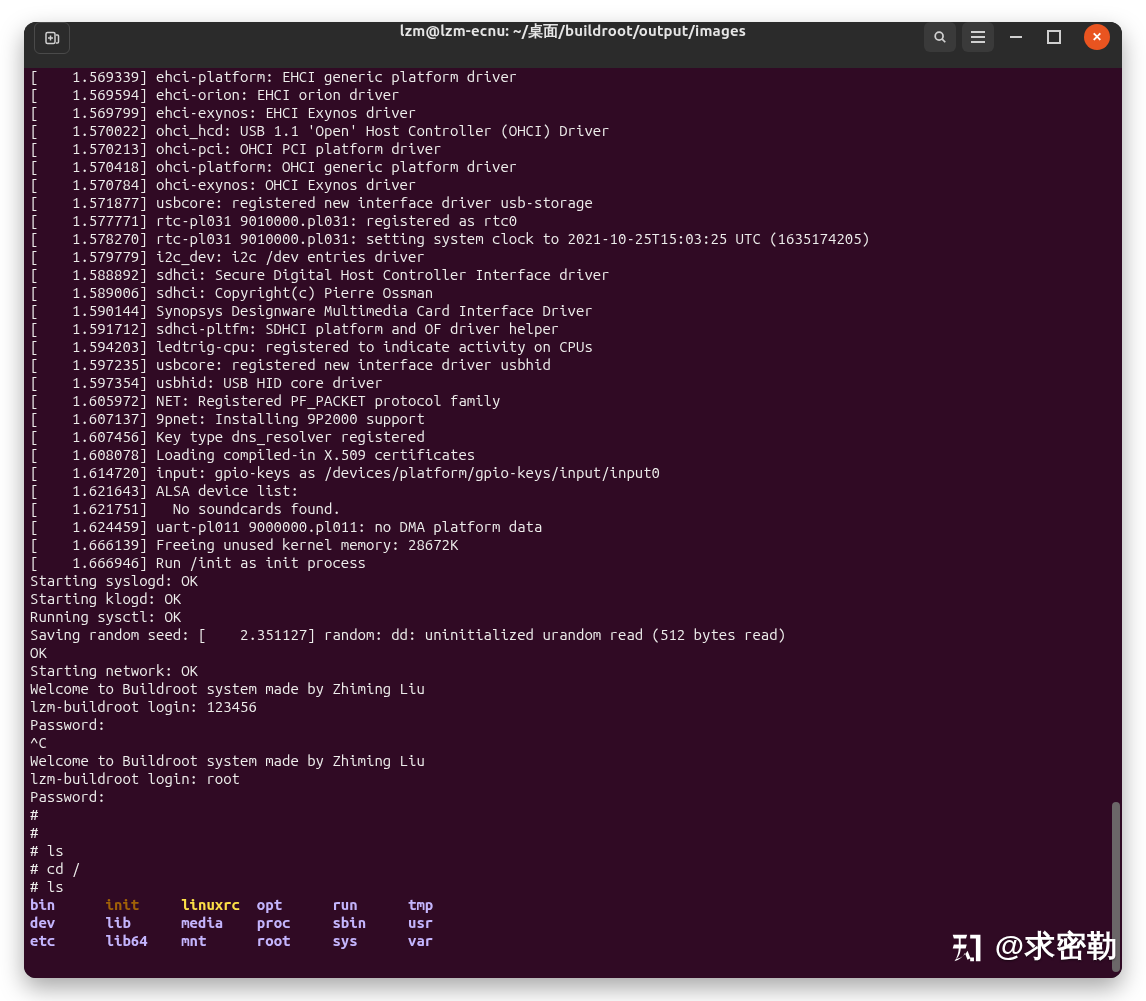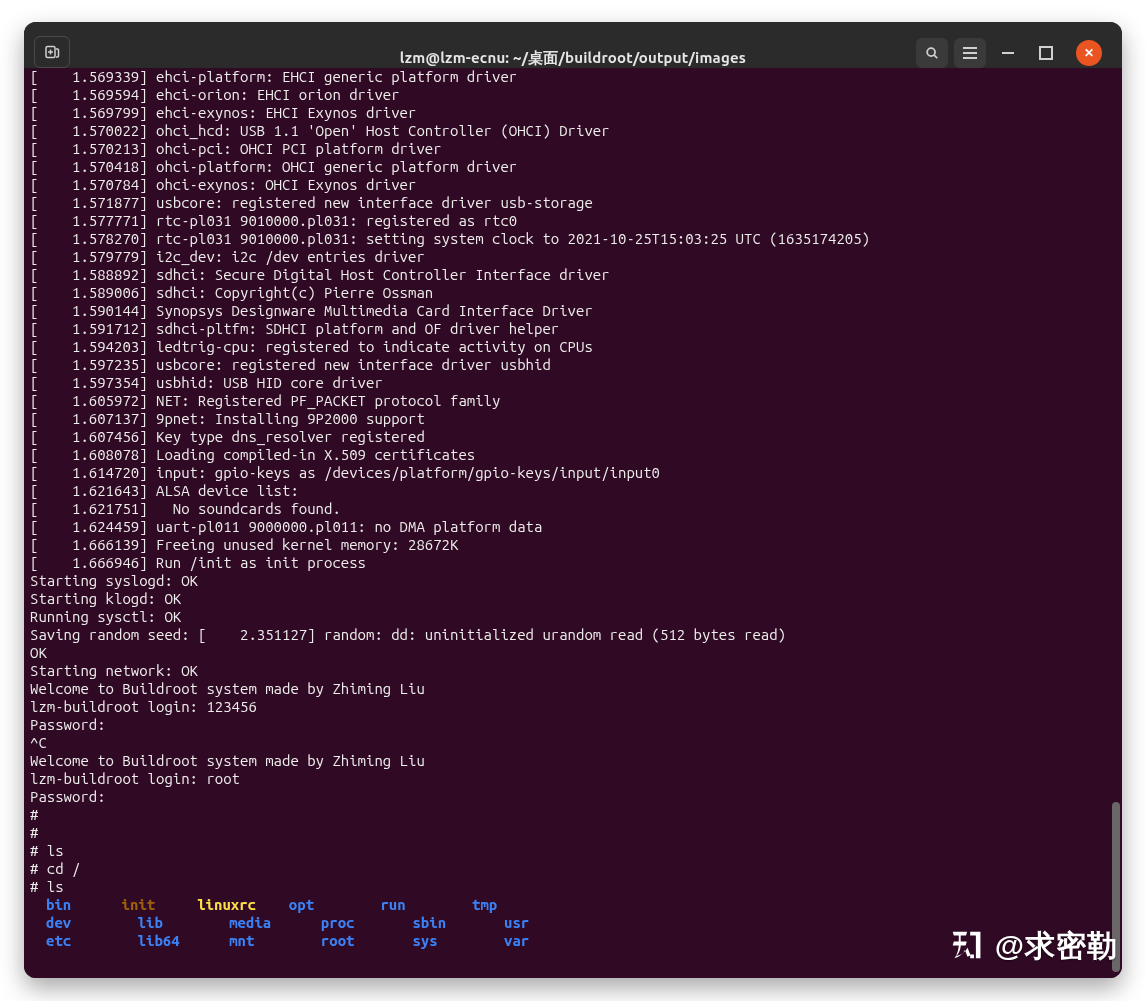--- a/index.html
+++ b/index.html
@@ -21,22 +21,22 @@
     border-radius: 12px;
     box-shadow: 0 10px 25px rgba(0,0,0,.35);
     overflow: hidden;
     display: flex;
     flex-direction: column;
   }
   .titlebar {
     height: 46px;
     background: #2b2b2b;
     display: flex;
-    align-items: flex-end;
-    padding: 0 20px 0 10px;
+    align-items: flex-start;
+    padding: 0 12px 0 10px;
     flex: 0 0 auto;
     position: relative;
   }
   .titlebar .title {
     position: absolute;
     left: 0; right: 0;
     text-align: center;
     color: #e6e6e6;
     font-family: Ubuntu, Cantarell, "DejaVu Sans", sans-serif;
     font-size: 15px;
@@ -91,21 +91,21 @@
     position: relative;
   }
   .term-inner {
     white-space: pre;
     font-size: 15px;
     line-height: 18px;
     letter-spacing: 0px;
     font-family: "Ubuntu Mono", "DejaVu Sans Mono", Menlo, Consolas, monospace;
   }
   .row { white-space: pre; }
-  .c-blue   { color: #3b82f6; font-weight: bold; margin-left: 16px; }
+  .c-blue   { color: #c4b5fd; font-weight: bold; }
   .c-green  { color: #a16207; font-weight: bold; }
   .c-cyan   { color: #fde047; font-weight: bold; }
 
   .scrollbar-track {
     position: absolute;
     right: 2px;
     top: 0;
     bottom: 0;
     width: 8px;
   }
@@ -123,21 +123,21 @@
     position: absolute;
     right: 28px;
     bottom: 34px;
     color: #ffffff;
     font-family: -apple-system, "PingFang SC", "Microsoft YaHei", sans-serif;
     font-size: 30px;
     font-weight: 600;
     letter-spacing: 1px;
     text-shadow: 0 1px 2px rgba(0,0,0,.5);
     display: flex;
-    align-items: flex-start;
+    align-items: flex-end;
     gap: 10px;
     pointer-events: none;
     margin-top: 45px;
   }
   .watermark svg { width: 38px; height: 38px; }
 </style>
 </head>
 <body>
 
 <div class="window">

